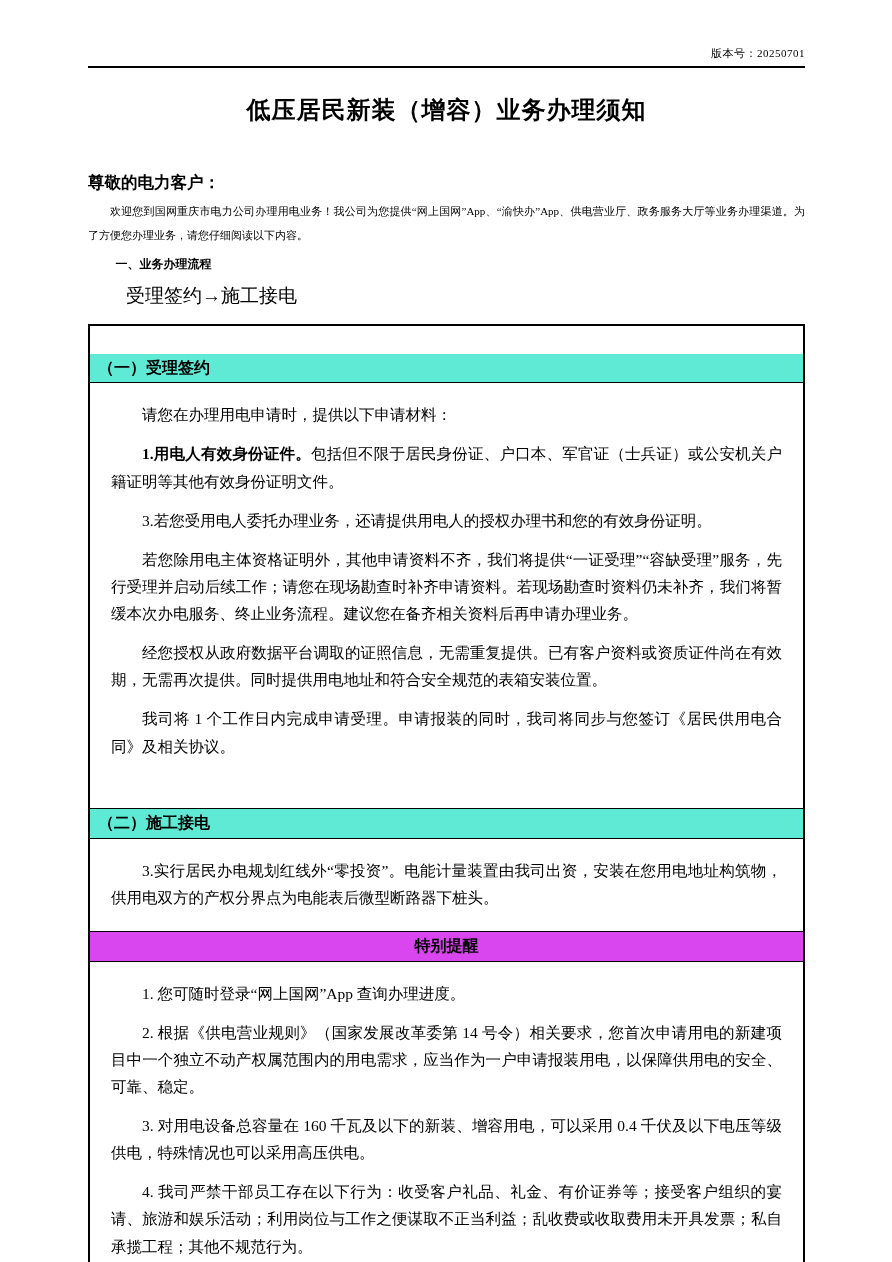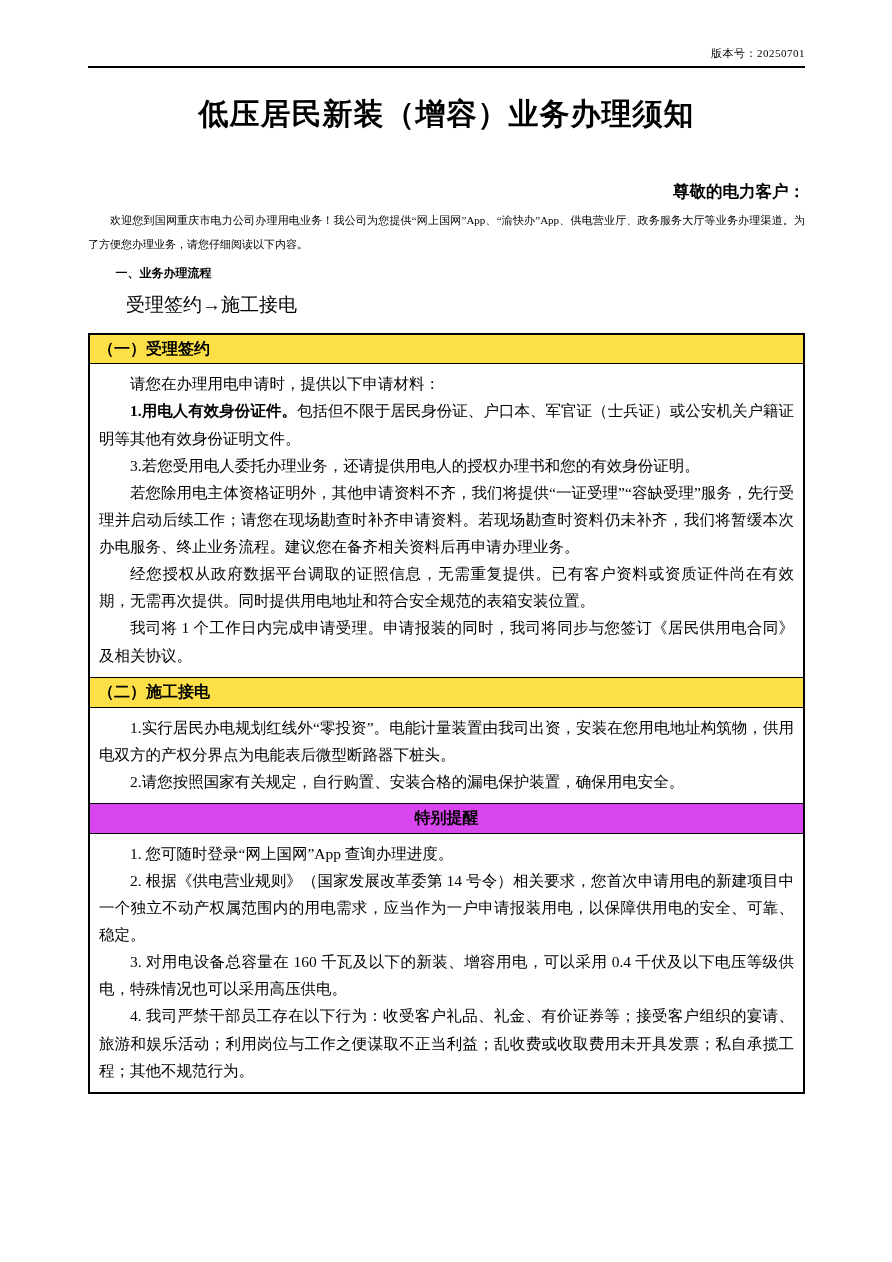--- a/index.html
+++ b/index.html
@@ -20,31 +20,30 @@
     letter-spacing: 0.5px;
   }
   .rule {
     border: none;
     border-top: 2px solid #000000;
     margin: 0;
   }
   .doc-title {
     font-family: "Liberation Sans", "DejaVu Sans", sans-serif;
     font-weight: bold;
-    font-size: 30px;
+    font-size: 24px;
     text-align: center;
     letter-spacing: 1px;
     margin: 26px 0 0 0;
   }
   .salutation {
     font-weight: bold;
     font-size: 16.5px;
     margin: 44px 0 0 0;
     line-height: 1.6;
-    text-align: right;
   }
   .intro-para {
     font-size: 11px;
     line-height: 2.15;
     text-indent: 2em;
     margin: 4px 0 0 0;
     text-align: justify;
   }
   .num-heading {
     font-family: "Liberation Sans", "DejaVu Sans", sans-serif;
@@ -63,28 +62,28 @@
     border: 2px solid #000000;
   }
   .notice-table > div + div { border-top: 1px solid #000000; }
   .t-header {
     font-family: "Liberation Sans", "DejaVu Sans", sans-serif;
     font-weight: bold;
     font-size: 16px;
     line-height: 1.55;
     padding: 2px 8px;
   }
-  .t-header.blue { background: #fde047; }
+  .t-header.blue { background: #5eead4; margin-top: 28px; }
   .t-header.plain { background: #d946ef; text-align: center; }
   .t-body { padding: 6px 9px 8px 9px; }
   .cell-para {
     font-size: 15.5px;
     line-height: 1.75;
     text-indent: 2em;
-    margin: 0;
+    margin: 12px;
     text-align: justify;
   }
   .cell-para b { font-weight: bold; }
 </style>
 </head>
 <body>
 
 <div class="page">
 
   <div class="version">版本号：20250701</div>
@@ -105,22 +104,21 @@
       <p class="cell-para"><b></b><span>请您在办理用电申请时，提供以下申请材料：</span></p>
       <p class="cell-para"><b>1.用电人有效身份证件。</b><span>包括但不限于居民身份证、户口本、军官证（士兵证）或公安机关户籍证明等其他有效身份证明文件。</span></p>
       <p class="cell-para"><b></b><span>3.若您受用电人委托办理业务，还请提供用电人的授权办理书和您的有效身份证明。</span></p>
       <p class="cell-para"><b></b><span>若您除用电主体资格证明外，其他申请资料不齐，我们将提供“一证受理”“容缺受理”服务，先行受理并启动后续工作；请您在现场勘查时补齐申请资料。若现场勘查时资料仍未补齐，我们将暂缓本次办电服务、终止业务流程。建议您在备齐相关资料后再申请办理业务。</span></p>
       <p class="cell-para"><b></b><span>经您授权从政府数据平台调取的证照信息，无需重复提供。已有客户资料或资质证件尚在有效期，无需再次提供。同时提供用电地址和符合安全规范的表箱安装位置。</span></p>
       <p class="cell-para"><b></b><span>我司将 1 个工作日内完成申请受理。申请报装的同时，我司将同步与您签订《居民供用电合同》及相关协议。</span></p>
     </div>
 
     <div class="t-header blue">（二）施工接电</div>
     <div class="t-body">
-      <p class="cell-para"><span>1.实行居民办电规划红线外“零投资”。电能计量装置由我司出资，安装在您用电地址构筑物，供用电双方的产权分界点为电能表后微型断路器下桩头。</span></p>
-      <p class="cell-para"><span>2.请您按照国家有关规定，自行购置、安装合格的漏电保护装置，确保用电安全。</span></p>
+      <p class="cell-para"><span>3.实行居民办电规划红线外“零投资”。电能计量装置由我司出资，安装在您用电地址构筑物，供用电双方的产权分界点为电能表后微型断路器下桩头。</span></p>
     </div>
 
     <div class="t-header plain">特别提醒</div>
     <div class="t-body">
       <p class="cell-para"><span>1. 您可随时登录“网上国网”App 查询办理进度。</span></p>
       <p class="cell-para"><span>2. 根据《供电营业规则》（国家发展改革委第 14 号令）相关要求，您首次申请用电的新建项目中一个独立不动产权属范围内的用电需求，应当作为一户申请报装用电，以保障供用电的安全、可靠、稳定。</span></p>
       <p class="cell-para"><span>3. 对用电设备总容量在 160 千瓦及以下的新装、增容用电，可以采用 0.4 千伏及以下电压等级供电，特殊情况也可以采用高压供电。</span></p>
       <p class="cell-para"><span>4. 我司严禁干部员工存在以下行为：收受客户礼品、礼金、有价证券等；接受客户组织的宴请、旅游和娱乐活动；利用岗位与工作之便谋取不正当利益；乱收费或收取费用未开具发票；私自承揽工程；其他不规范行为。</span></p>
     </div>
 

